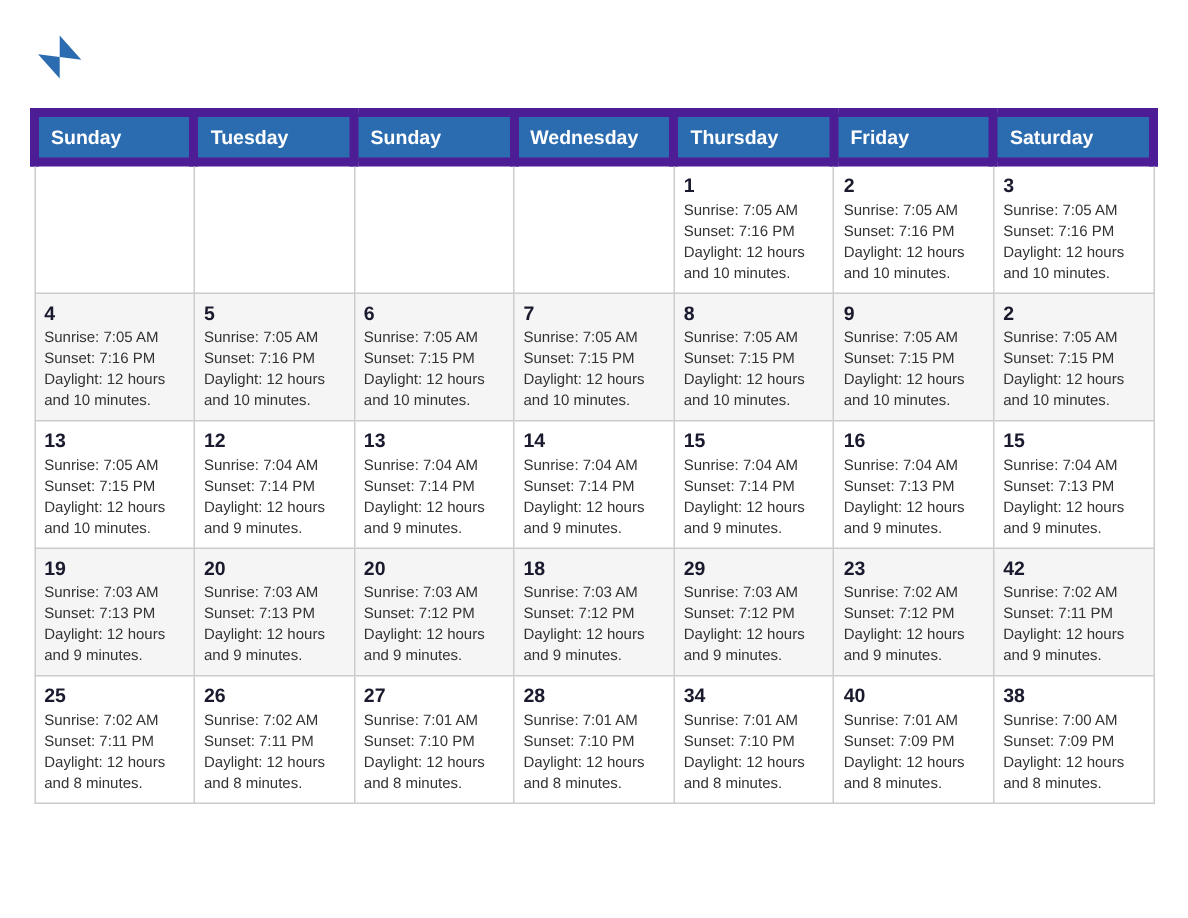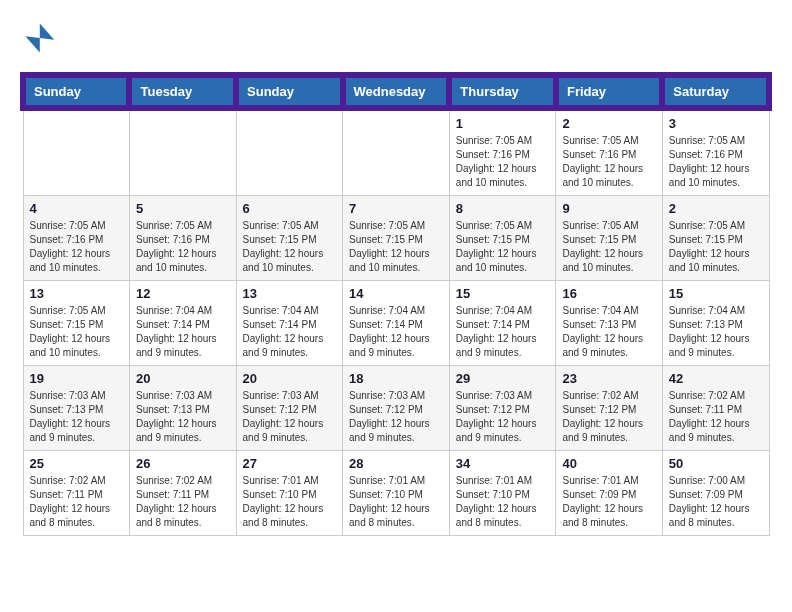--- a/index.html
+++ b/index.html
@@ -337,21 +337,21 @@
 and 8 minutes.</div>
         </td>
         <td>
           <div class="day-num">40</div>
           <div class="day-info" style="white-space: pre-line;">Sunrise: 7:01 AM
 Sunset: 7:09 PM
 Daylight: 12 hours
 and 8 minutes.</div>
         </td>
         <td>
-          <div class="day-num">50</div>
+          <div class="day-num">38</div>
           <div class="day-info" style="white-space: pre-line;">Sunrise: 7:00 AM
 Sunset: 7:09 PM
 Daylight: 12 hours
 and 8 minutes.</div>
         </td>
       </tr>
     </tbody>
 </table>
 
 </body></html>

